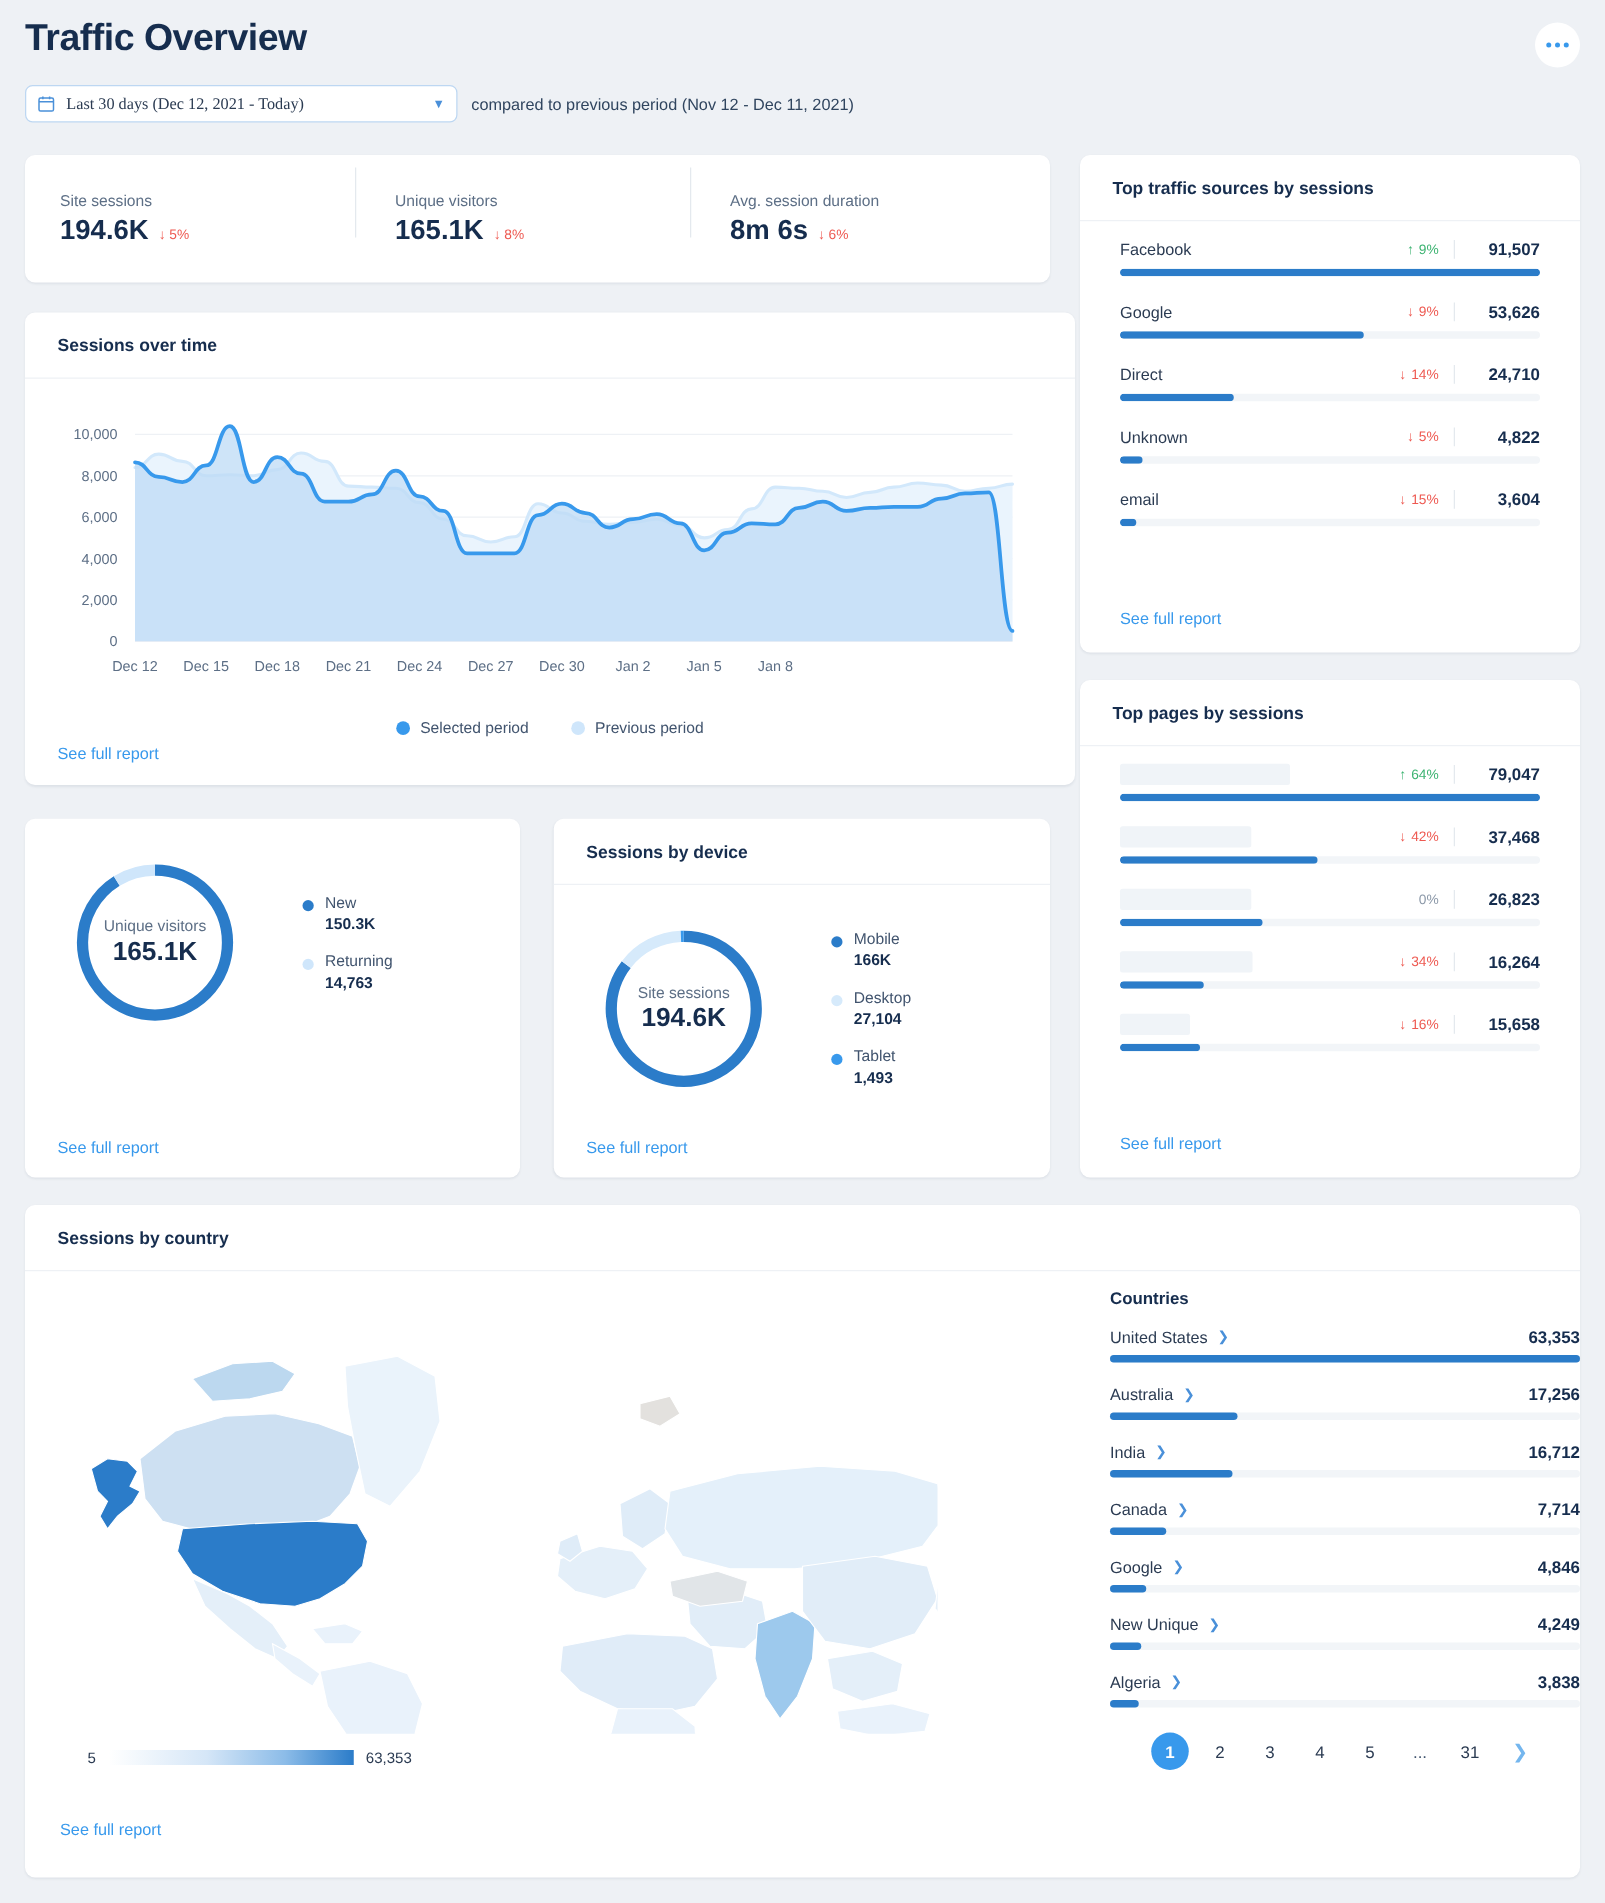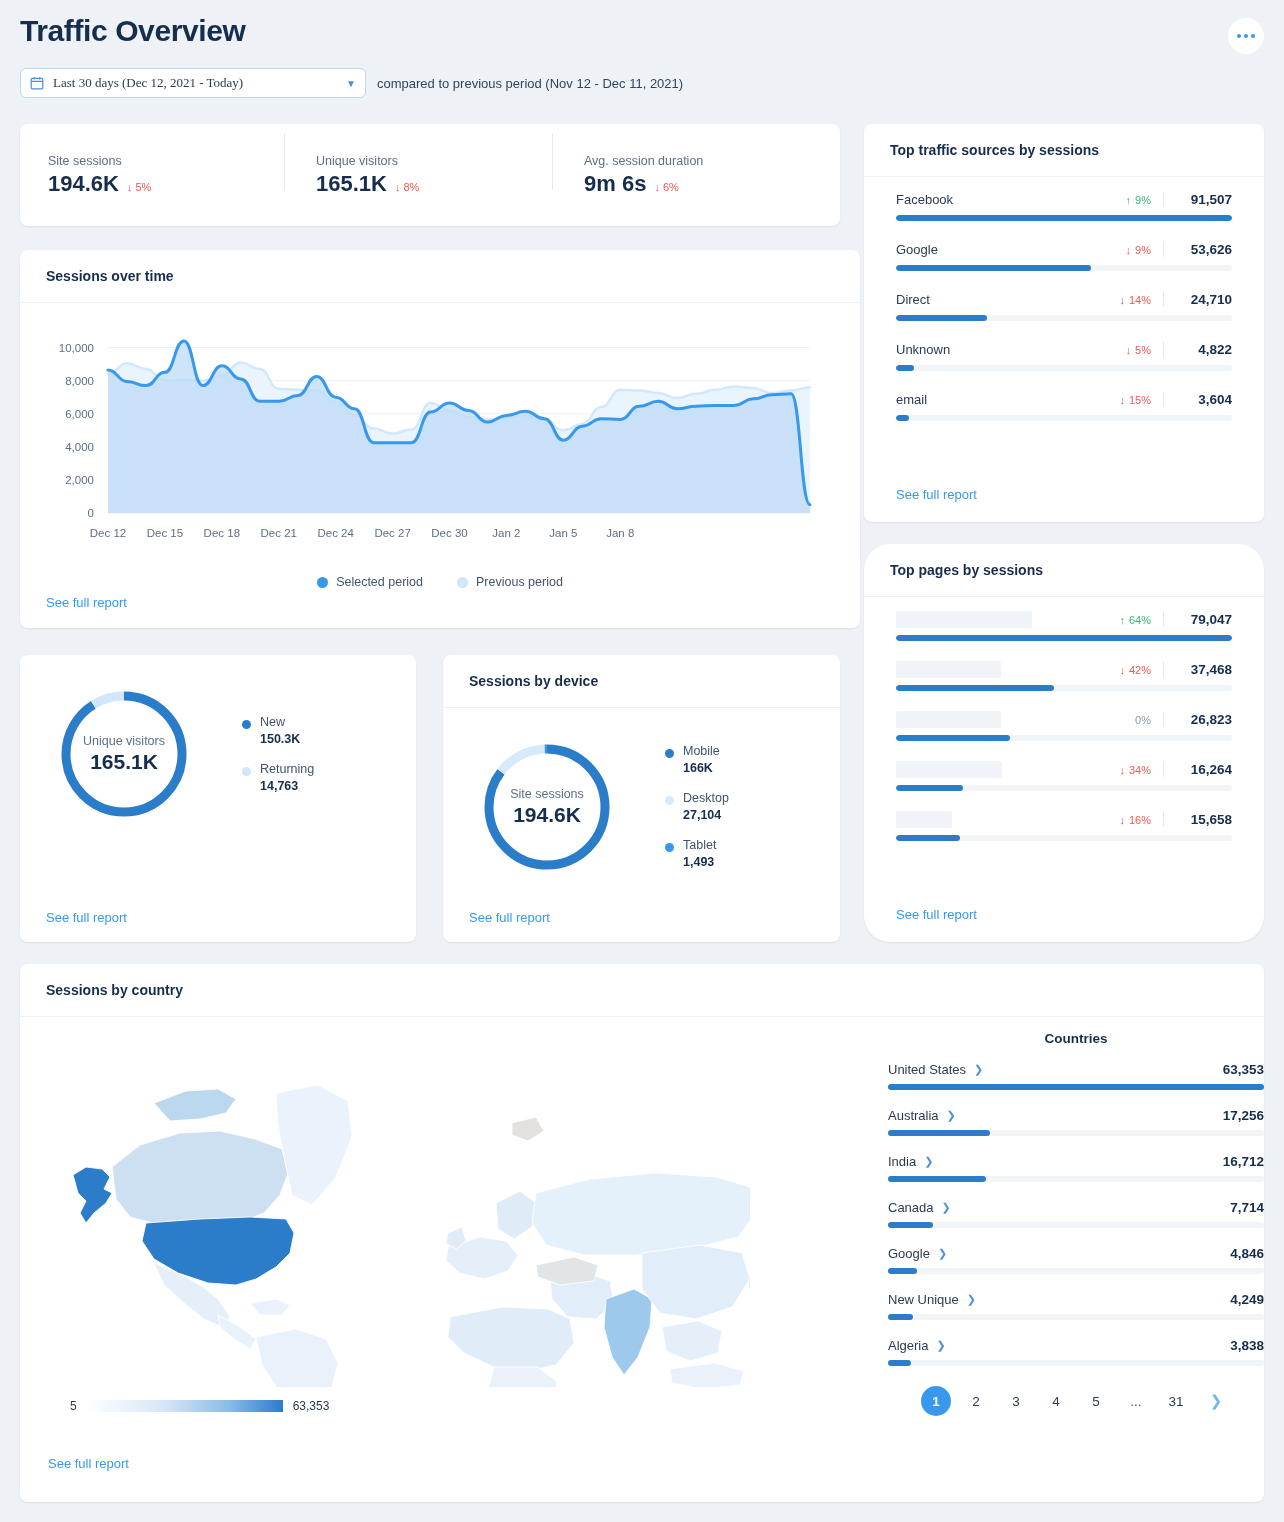--- a/index.html
+++ b/index.html
@@ -80,21 +80,21 @@
   .donut-legend { margin-left: 48px; }
   .dl-item { margin-bottom: 16px; }
   .dl-item:last-child { margin-bottom: 0; }
   .dl-top { display: flex; align-items: flex-end; font-size: 12.5px; color: #41546e; }
   .dl-top .dot { width: 9px; height: 9px; border-radius: 50%; margin-right: 9px; }
   .dl-val { font-size: 12.5px; font-weight: bold; color: #162d4e; margin-left: 18px; margin-top: 3px; }
   .donut-foot { position: absolute; left: 26px; bottom: 17px; }
 
   
   #sources-card { left: 864px; top: 124px; width: 400px; height: 398px; }
-  #pages-card { left: 864px; top: 544px; width: 400px; height: 398px; border-radius: 26px; }
+  #pages-card { left: 864px; top: 544px; width: 400px; height: 398px; }
   .list-body { padding: 14px 32px 0 32px; }
   .list-row { margin-bottom: 20px; }
   .lr-top { display: flex; align-items: center; font-size: 13px; margin-bottom: 7px; min-height: 17px; }
   .lr-name { color: #2b3b52; flex: 1; }
   .lr-redact { height: 17px; background: #f0f4f8; border-radius: 2px; }
   .lr-delta { font-size: 11px; width: 54px; text-align: right; display: flex;
               align-items: center; justify-content: flex-end; }
   .lr-delta.up { color: #3cb371; }
   .lr-delta.down { color: #ee5951; }
   .lr-delta.flat { color: #8b98a8; }
@@ -110,21 +110,21 @@
   .country-body { display: flex; height: 484px; }
   .map-pane { position: relative; width: 856px; padding: 10px 0 0 30px; }
   .map-legend { position: absolute; left: 50px; bottom: 88px; display: flex; align-items: center; }
   .map-legend .lbl { font-size: 12px; color: #2b3b52; }
   .map-legend .grad {
     width: 196px; height: 12px; margin: 0 10px;
     background: linear-gradient(to right, #ffffff, #d5e6f7 40%, #8cbce8 72%, #2b7cc9);
   }
   .map-foot { position: absolute; left: 28px; bottom: 30px; }
   .countries-pane { width: 388px; padding: 14px 0 0 12px; position: relative; }
-  .countries-title { font-size: 13.5px; font-weight: bold; color: #162d4e; margin-bottom: 16px; text-align: center; }
+  .countries-title { font-size: 13.5px; font-weight: bold; color: #162d4e; margin-bottom: 16px; }
   .c-row { margin-bottom: 18px; }
   .c-top { display: flex; align-items: center; font-size: 13px; margin-bottom: 7px; }
   .c-name { color: #2b3b52; }
   .c-chev { color: #4a90d9; font-size: 11px; margin-left: 8px; }
   .c-num { margin-left: auto; font-size: 13.5px; font-weight: bold; color: #162d4e; }
   .c-track { height: 6px; background: #f2f5f8; border-radius: 3px; }
   .c-fill { height: 6px; background: #2b7cc9; border-radius: 3px; }
   .pager { display: flex; align-items: center; justify-content: center; gap: 10px; margin-top: 20px; }
   .pg { min-width: 30px; height: 30px; border-radius: 50%; display: flex; align-items: center;
         justify-content: center; font-size: 13.5px; color: #2b3b52; cursor: pointer; }
@@ -177,21 +177,21 @@
             <span>165.1K</span>
             <span class="kpi-delta down">
               <span class="arr">↓</span>
               <span>8%</span>
             </span>
           </div>
         </div>
         <div class="kpi">
           <div class="kpi-label">Avg. session duration</div>
           <div class="kpi-val">
-            <span>9m 6s</span>
+            <span>8m 6s</span>
             <span class="kpi-delta down">
               <span class="arr">↓</span>
               <span>6%</span>
             </span>
           </div>
         </div>
       </div>
   </div>
 
   <div class="card" id="sessions-card">

